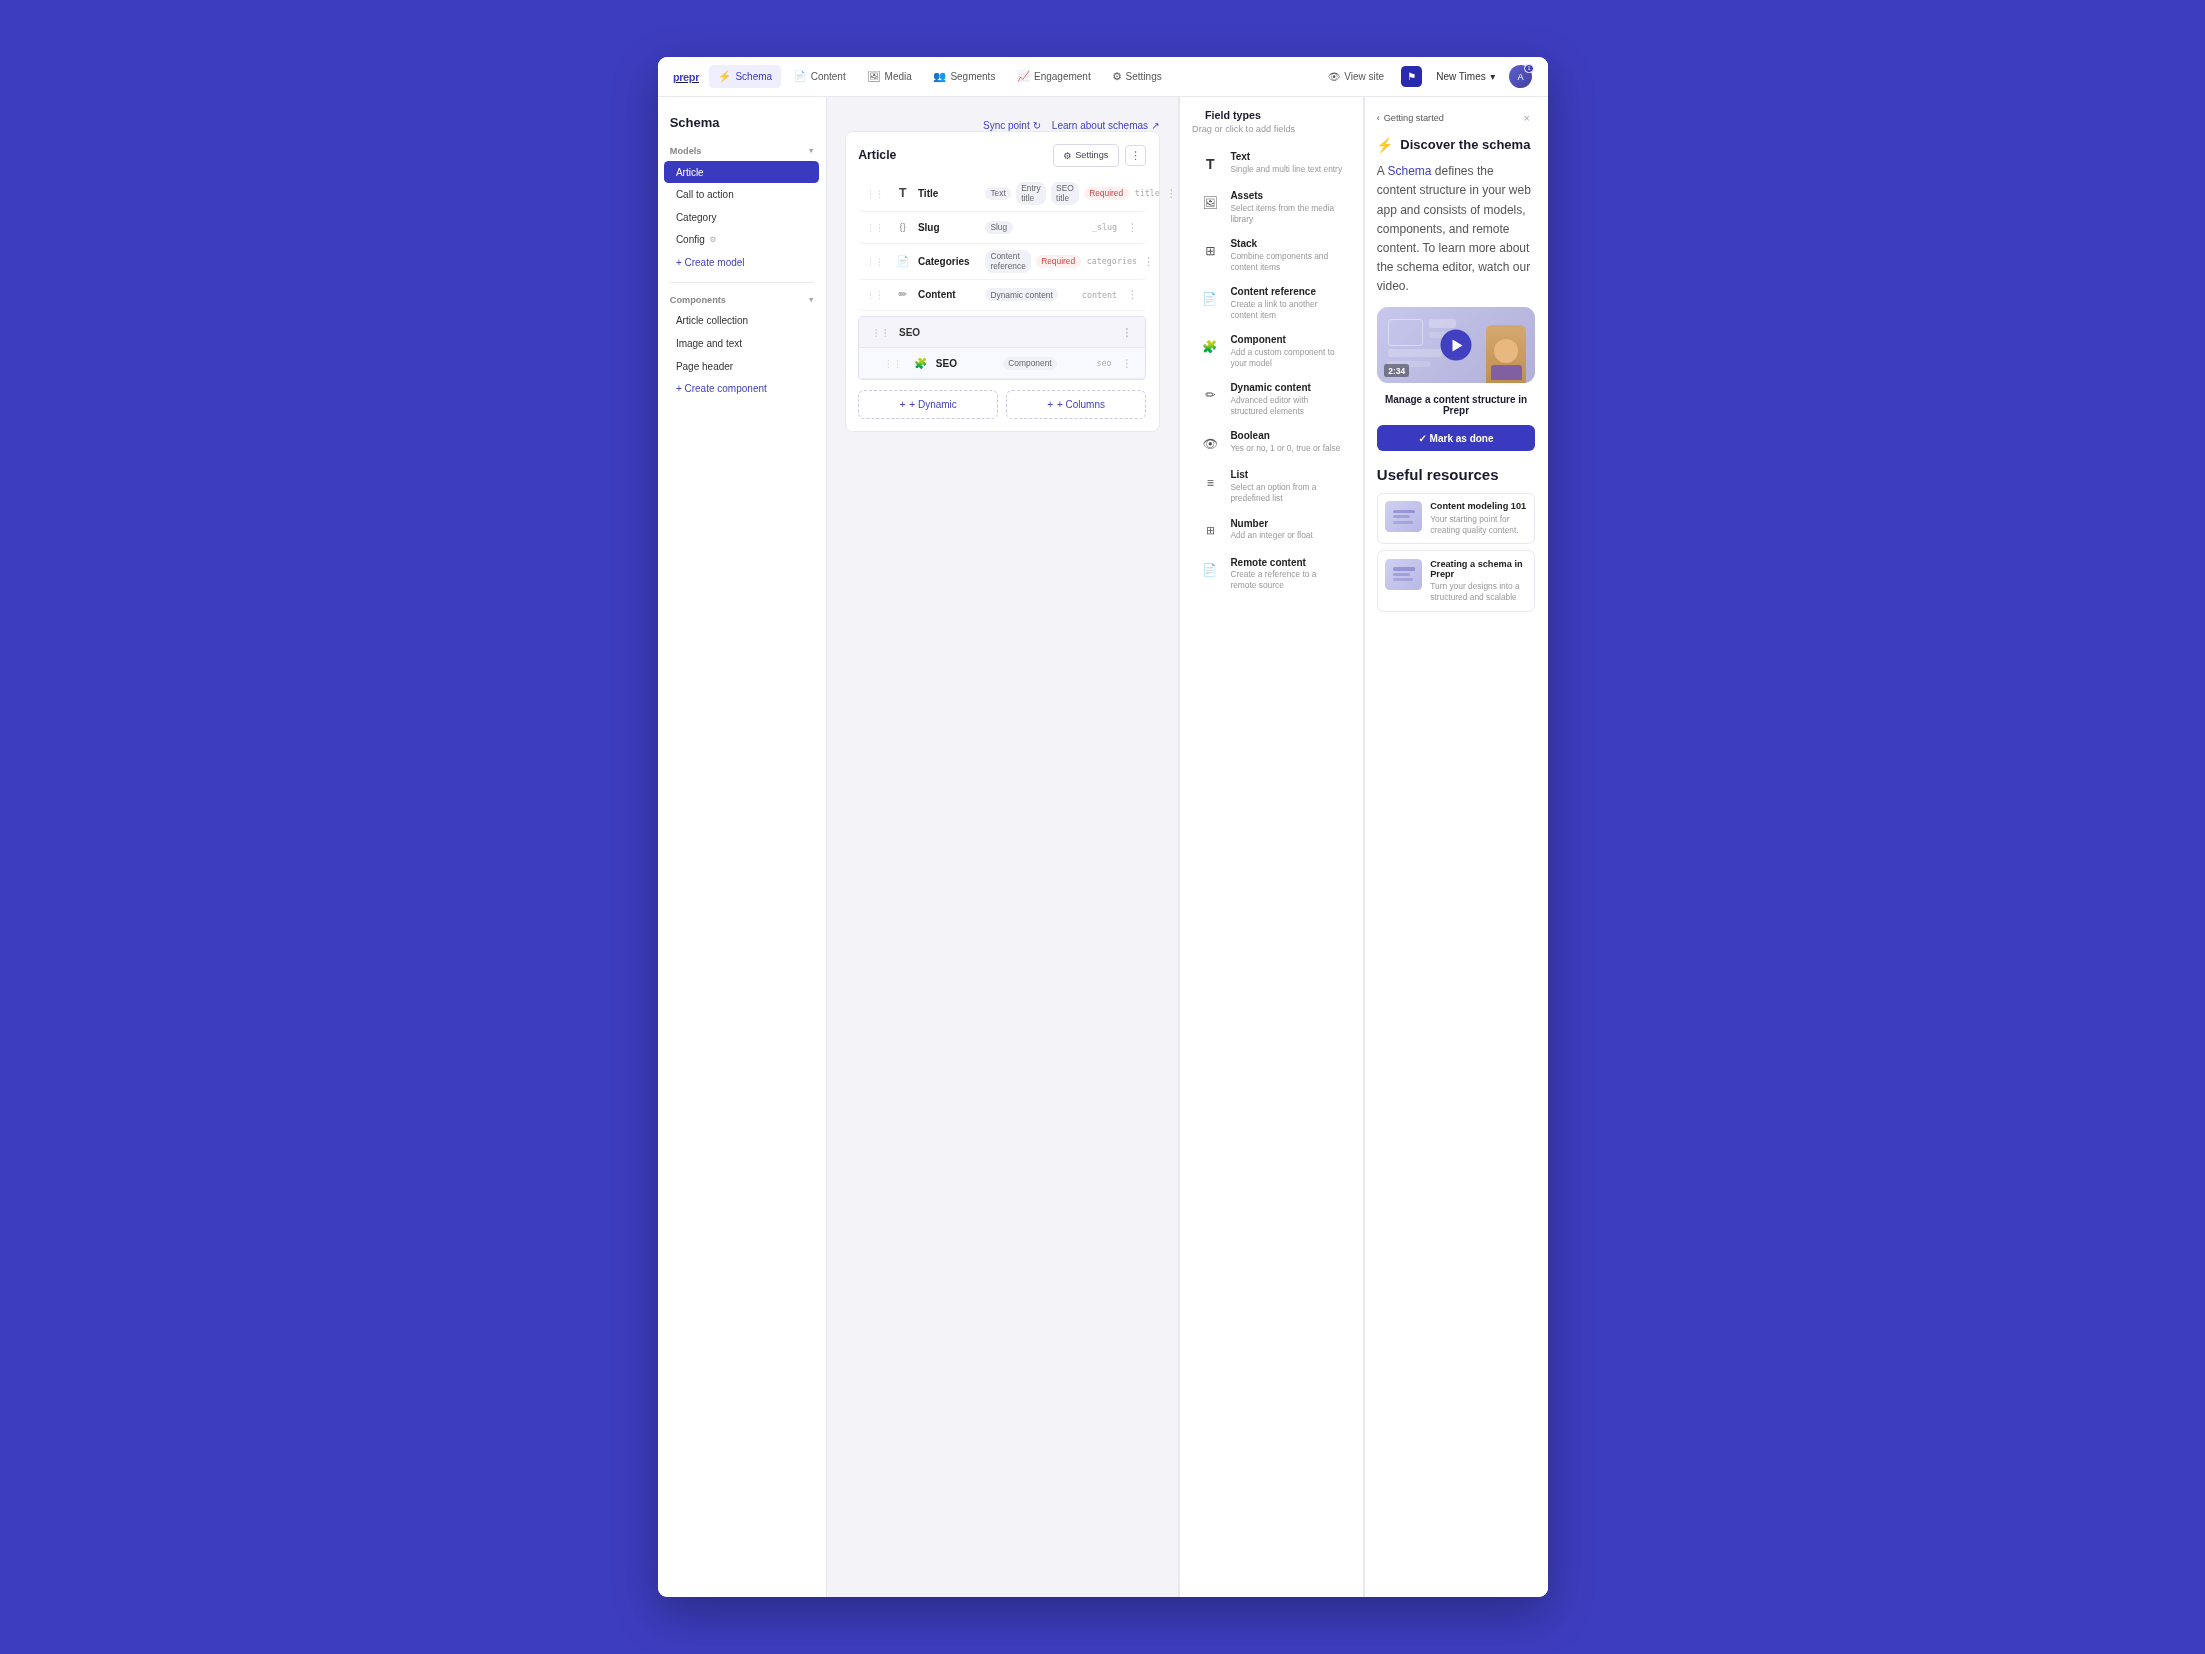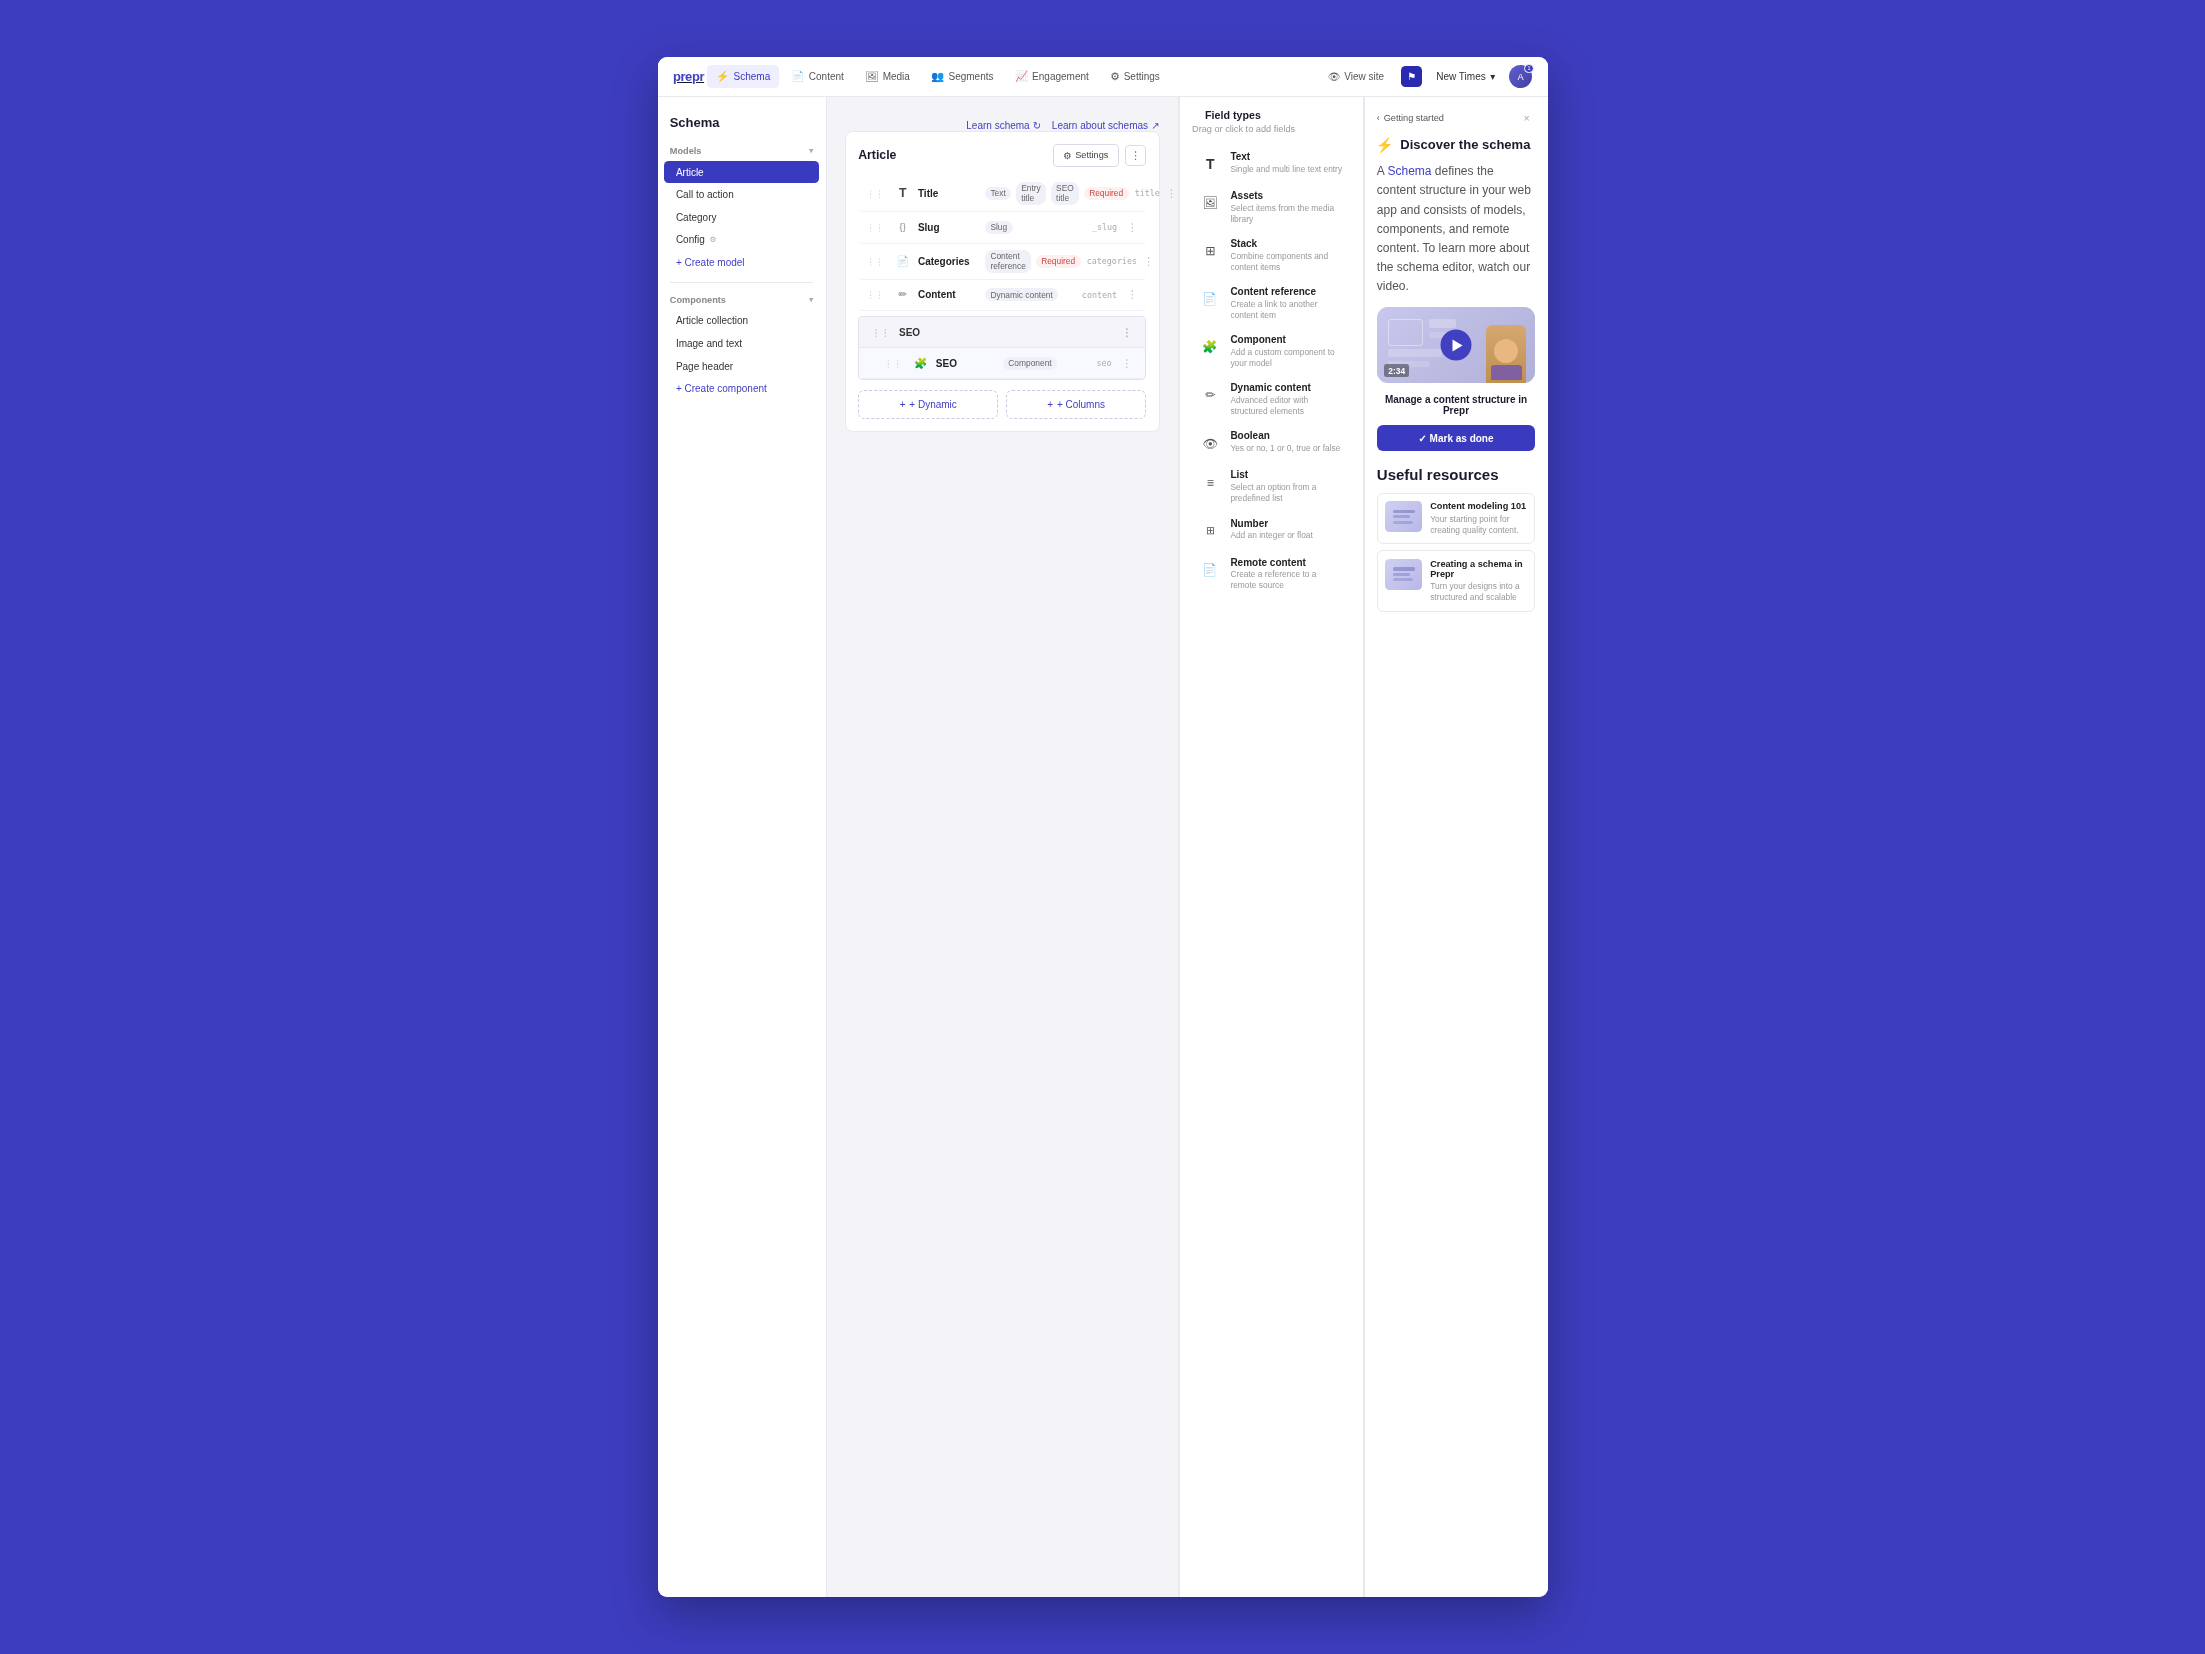--- a/index.html
+++ b/index.html
@@ -25,24 +25,24 @@
     .top-nav {
       background: #fff;
       border-bottom: 0.8px solid #e8e8ef;
       display: flex;
       align-items: center;
       padding: 0 15.4px;
       height: 40px;
       gap: 3.1px;
     }
     .logo {
-      font-size: 13px;
+      font-size: 11px;
       font-weight: 700;
       color: #1a1a2e;
-      margin-right: 0;
+      margin-right: 7px;
       letter-spacing: -0.4px;
       text-decoration: underline;
     }
     .logo span { color: #4040c0; }
     .nav-item {
       display: flex;
       align-items: center;
       gap: 3.8px;
       padding: 4.6px 9.2px;
       border-radius: 4.6px;
@@ -700,21 +700,21 @@
         <span>Page header</span>
       </div>
       <div class="sidebar-create">
         <span>+ Create component</span>
       </div>
     </aside>
 
     <main class="schema-content">
       <div class="schema-actions-row">
         <a class="schema-link">
-          <span>Learn schema</span>
+          <span>Sync point</span>
           <span>↻</span>
         </a>
         <a class="schema-link">
           <span>Learn about schemas</span>
           <span>↗</span>
         </a>
       </div>
 
       <div class="article-panel">
         <div class="article-panel-header">

